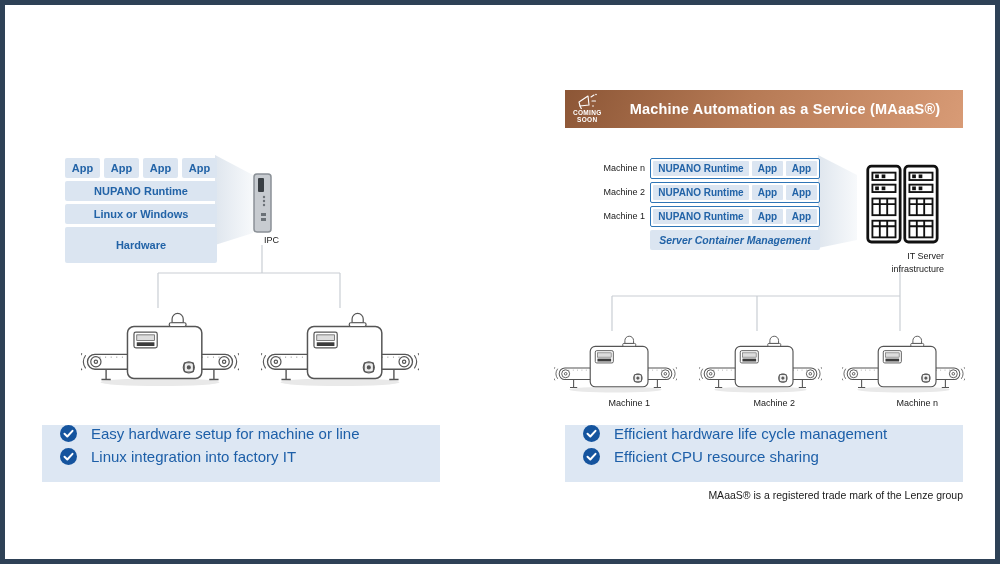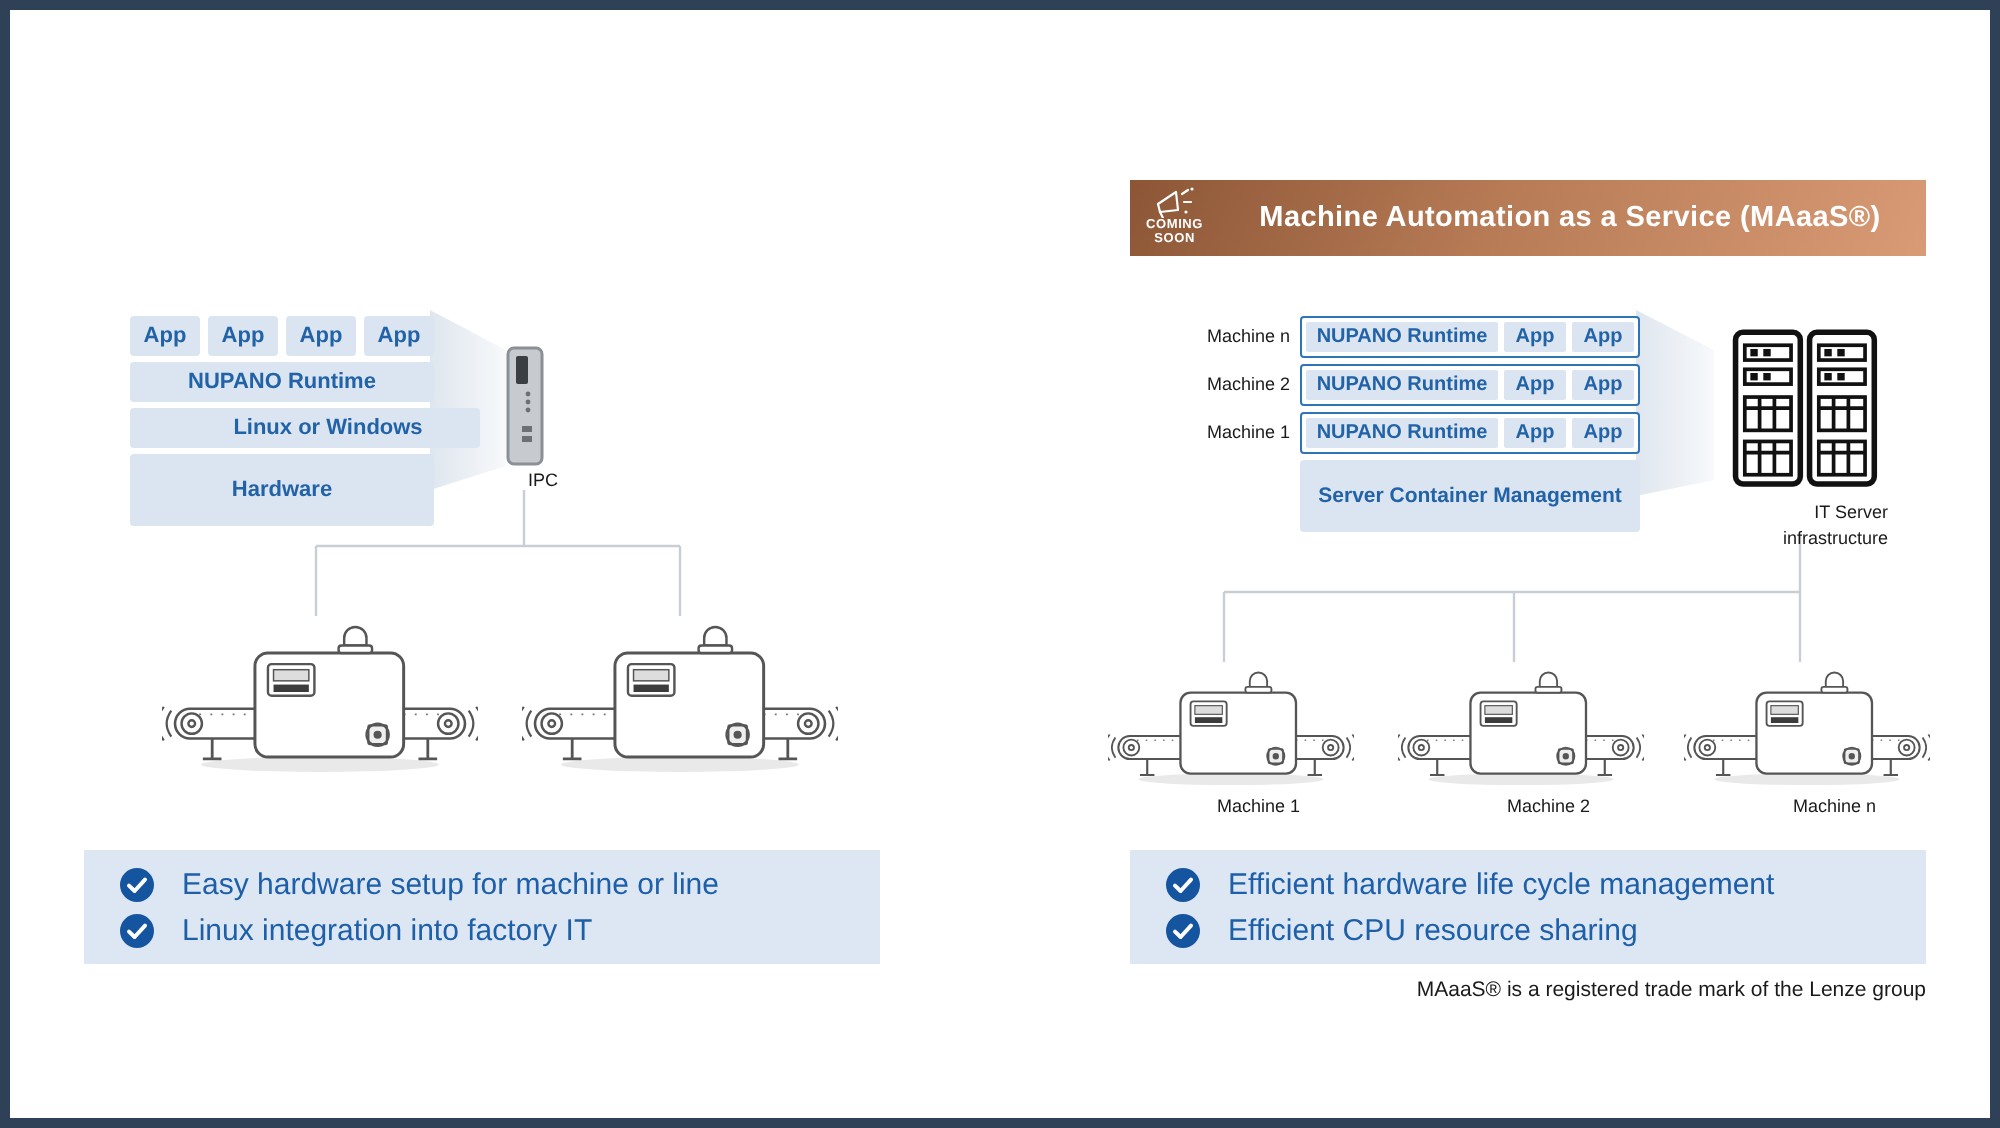--- a/index.html
+++ b/index.html
@@ -26,21 +26,21 @@
   .m-cell{background:#dbe5f1;color:#2263a7;font-weight:bold;font-size:10px;
     display:flex;align-items:center;justify-content:center;border-radius:1px;}
   .m-cell.wide{flex:1;}
   .m-cell.app{width:31px;}
   .m-row-label{position:absolute;width:52px;text-align:right;font-size:9px;color:#1a1a1a;line-height:21px;}
 
   .diagram-label{position:absolute;font-size:9px;color:#1a1a1a;text-align:right;}
 
   
   .benefits{position:absolute;top:420px;width:398px;height:57px;background:#dde7f3;
-    display:flex;flex-direction:column;justify-content:center;gap:6px;padding-left:18px;box-sizing:border-box;}
+    display:flex;flex-direction:column;gap:6px;padding-left:18px;box-sizing:border-box;}
   .benefit{display:flex;align-items:center;gap:14px;}
   .benefit-text{color:#1d5fa8;font-size:15px;}
   .check{width:17px;height:17px;flex:0 0 17px;}
 
   .footnote{position:absolute;top:484px;left:560px;width:398px;text-align:right;font-size:10.5px;color:#1a1a1a;}
 
   .abs{position:absolute;}
   svg{display:block;}
 </style>
 </head>
@@ -77,21 +77,21 @@
   </svg>
 
 
   <div class="apps-row">
     <div class="app-box">App</div>
     <div class="app-box">App</div>
     <div class="app-box">App</div>
     <div class="app-box">App</div>
   </div>
   <div class="stack-box" style="left:60px;top:176px;width:152px;height:20px;">NUPANO Runtime</div>
-  <div class="stack-box" style="left:60px;top:199px;width:152px;height:20px;padding-left:23px;">Linux or Windows</div>
+  <div class="stack-box" style="left:60px;top:199px;width:152px;height:20px;">Linux or Windows</div>
   <div class="stack-box" style="left:60px;top:222px;width:152px;height:36px;">Hardware</div>
 
   <svg class="abs" style="left:248px;top:168px;" width="19" height="60" viewBox="0 0 19 60">
     <rect x="1" y="1" width="17" height="58" rx="3" fill="#c7cbd0" stroke="#8a9096" stroke-width="1.5"></rect>
     <rect x="5" y="5" width="6" height="14" rx="1" fill="#3a3f44"></rect>
     <circle cx="11" cy="24" r="1.2" fill="#6b7177"></circle>
     <circle cx="11" cy="28" r="1.2" fill="#6b7177"></circle>
     <circle cx="11" cy="32" r="1.2" fill="#6b7177"></circle>
     <rect x="8" y="40" width="5" height="3" fill="#6b7177"></rect>
     <rect x="8" y="45" width="5" height="3" fill="#6b7177"></rect>
@@ -154,21 +154,21 @@
     <div class="m-cell app">App</div>
   </div>
 
   <div class="m-row-label" style="left:588px;top:201px;">Machine 1</div>
   <div class="m-row" style="top:201px;">
     <div class="m-cell wide">NUPANO Runtime</div>
     <div class="m-cell app">App</div>
     <div class="m-cell app">App</div>
   </div>
 
-  <div class="stack-box" style="left:645px;top:225px;width:170px;height:36px;font-size:10.5px;">Server Container Management</div>
+  <div class="stack-box" style="left:645px;top:225px;width:170px;height:20px;font-size:10.5px;font-style:italic;">Server Container Management</div>
 
   <svg class="abs" style="left:860px;top:158px;" width="74" height="84" viewBox="0 0 80 90">
     <g fill="none" stroke="#111" stroke-width="3">
       <rect x="3" y="3" width="35" height="82" rx="4"></rect>
       <rect x="43" y="3" width="35" height="82" rx="4"></rect>
     </g>
     <g fill="none" stroke="#111" stroke-width="2">
       <rect x="8" y="10" width="25" height="8"></rect>
       <rect x="8" y="23" width="25" height="8"></rect>
       <rect x="48" y="10" width="25" height="8"></rect>

